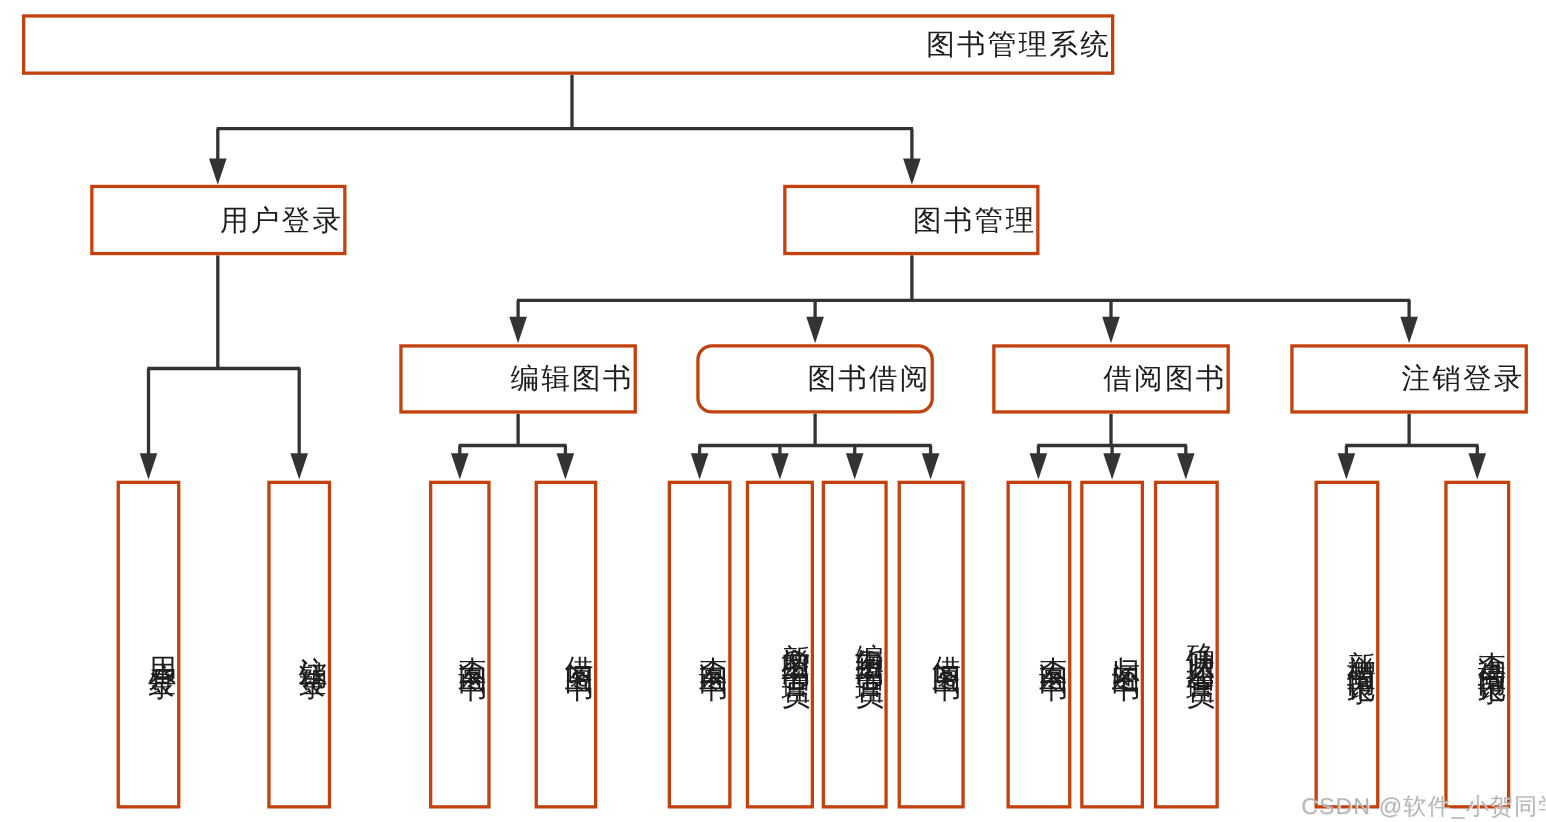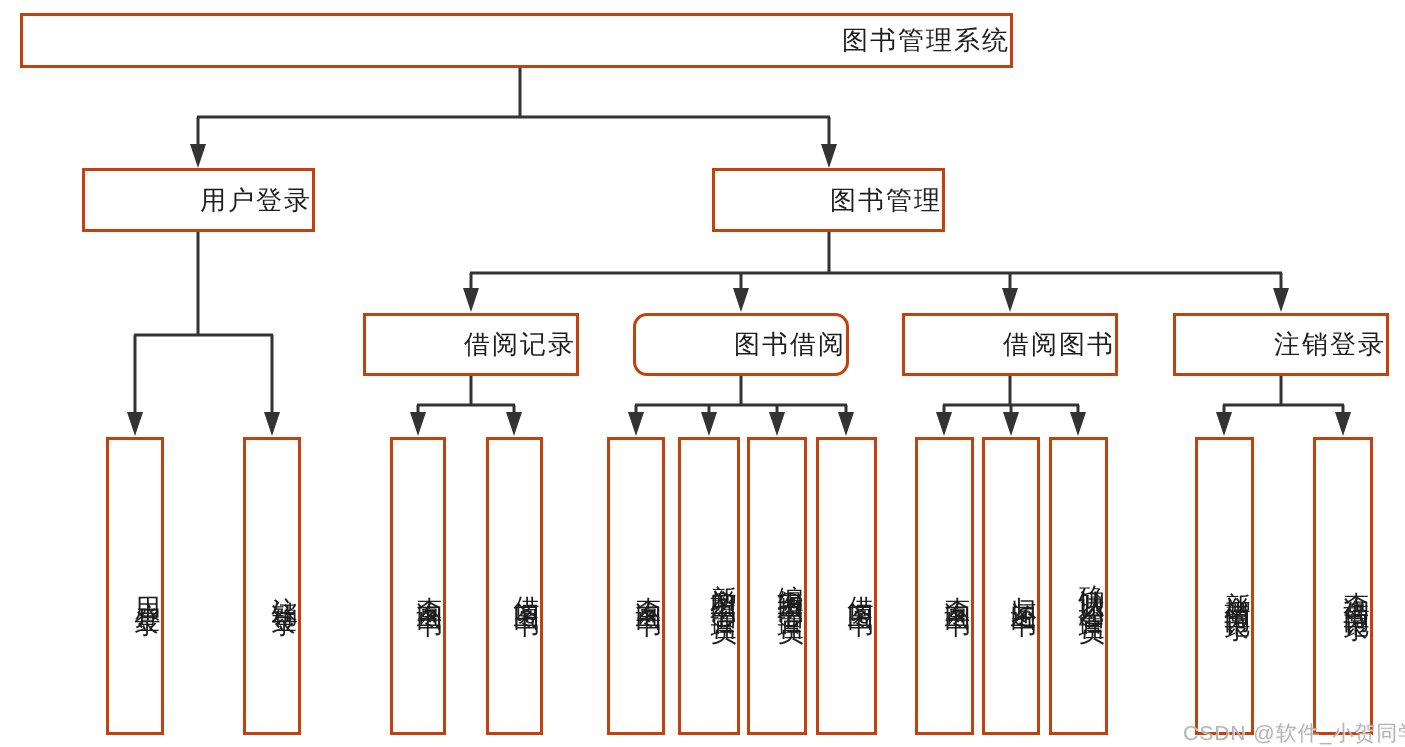--- a/index.html
+++ b/index.html
@@ -138,21 +138,21 @@
   </div>
 
   <div class="box hbox" style="left:82px;top:168px;width:233px;height:64px;">
     <span class="lbl">用户登录</span>
   </div>
   <div class="box hbox" style="left:712px;top:168px;width:233px;height:64px;">
     <span class="lbl">图书管理</span>
   </div>
 
   <div class="box hbox" style="left:363px;top:313px;width:216px;height:63px;">
-    <span class="lbl">借阅记录</span>
+    <span class="lbl">编辑图书</span>
   </div>
   <div class="box hbox" style="left:633px;top:313px;width:216px;height:63px;border-radius:14px;">
     <span class="lbl">图书借阅</span>
   </div>
   <div class="box hbox" style="left:902px;top:313px;width:216px;height:63px;">
     <span class="lbl">借阅图书</span>
   </div>
   <div class="box hbox" style="left:1173px;top:313px;width:216px;height:63px;">
     <span class="lbl">注销登录</span>
   </div>

